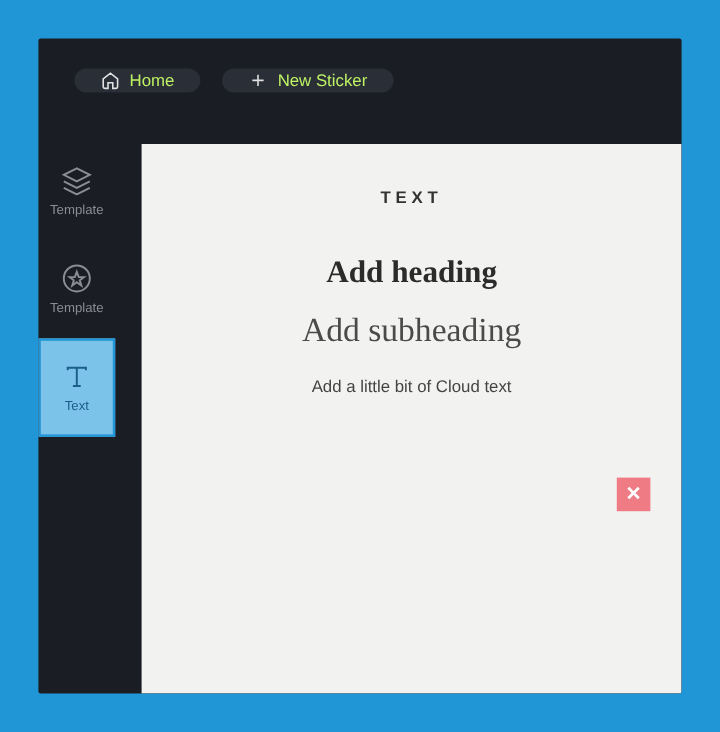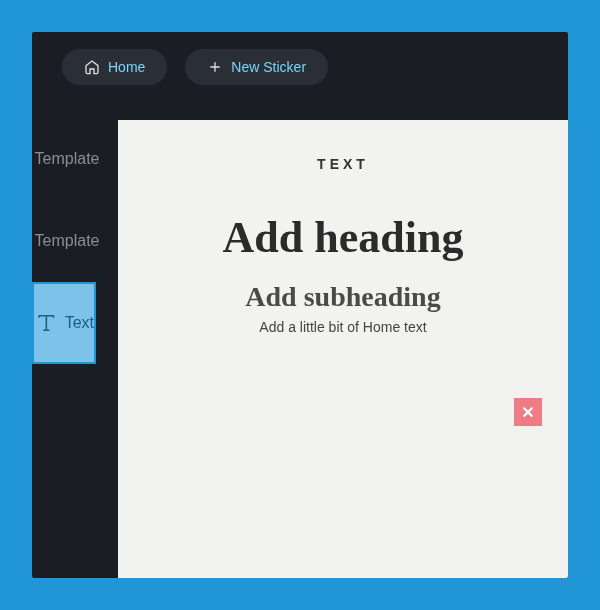--- a/index.html
+++ b/index.html
@@ -21,50 +21,50 @@
     }
     .topbar {
       height: 70px;
       display: flex;
       align-items: center;
       gap: 18px;
       padding-left: 30px;
     }
     .pill-btn {
       background: #2a2e36;
-      color: #7dd3fc;
+      color: #bef264;
       border: none;
       border-radius: 22px;
-      height: 36px;
+      height: 20px;
       padding: 0 22px;
       display: flex;
       align-items: center;
       gap: 8px;
       font-size: 14px;
       cursor: pointer;
     }
     .pill-btn svg { width: 16px; height: 16px; }
     .sidebar {
       position: absolute;
       left: 0;
       top: 86px;
       width: 64px;
       display: flex;
       flex-direction: column;
     }
     .side-item {
       width: 64px;
       height: 82px;
       display: flex;
-      flex-direction: row;
+      flex-direction: column;
       align-items: center;
       justify-content: center;
       gap: 6px;
       color: #8a8d93;
-      font-size: 16px;
+      font-size: 11px;
       cursor: pointer;
       position: relative;
       text-align: right;
     }
     .side-item.active {
       background: #7cc3ea;
       color: #1a5f87;
       border: 2px solid #2196d6;
     }
     .side-item svg {
@@ -91,32 +91,31 @@
     .panel-title {
       font-size: 14px;
       letter-spacing: 4px;
       color: #333;
       font-weight: 600;
       margin-bottom: 40px;
     }
     .heading-opt {
       font-family: Georgia, 'Times New Roman', serif;
       font-weight: 700;
-      font-size: 44px;
+      font-size: 26px;
       color: #2b2b2b;
       cursor: pointer;
       margin-bottom: 18px;
     }
     .subheading-opt {
       font-family: Georgia, 'Times New Roman', serif;
       font-size: 28px;
       color: #4a4a4a;
       cursor: pointer;
-      margin-bottom: 6px;
-      font-weight: bold;
+      margin-bottom: 22px;
     }
     .body-opt {
       font-size: 14px;
       color: #444;
       cursor: pointer;
     }
     .close-btn {
       position: absolute;
       right: 26px;
       top: 278px;
@@ -183,19 +182,19 @@
     </div>
 
 
 
   </div>
 
   <div class="panel">
     <div class="panel-title">TEXT</div>
     <div class="heading-opt">Add heading</div>
     <div class="subheading-opt">Add subheading</div>
-    <div class="body-opt">Add a little bit of Home text</div>
+    <div class="body-opt">Add a little bit of Cloud text</div>
     <button class="close-btn">
       <span>✕</span>
     </button>
   </div>
 
 </div>
 
 </body></html>

